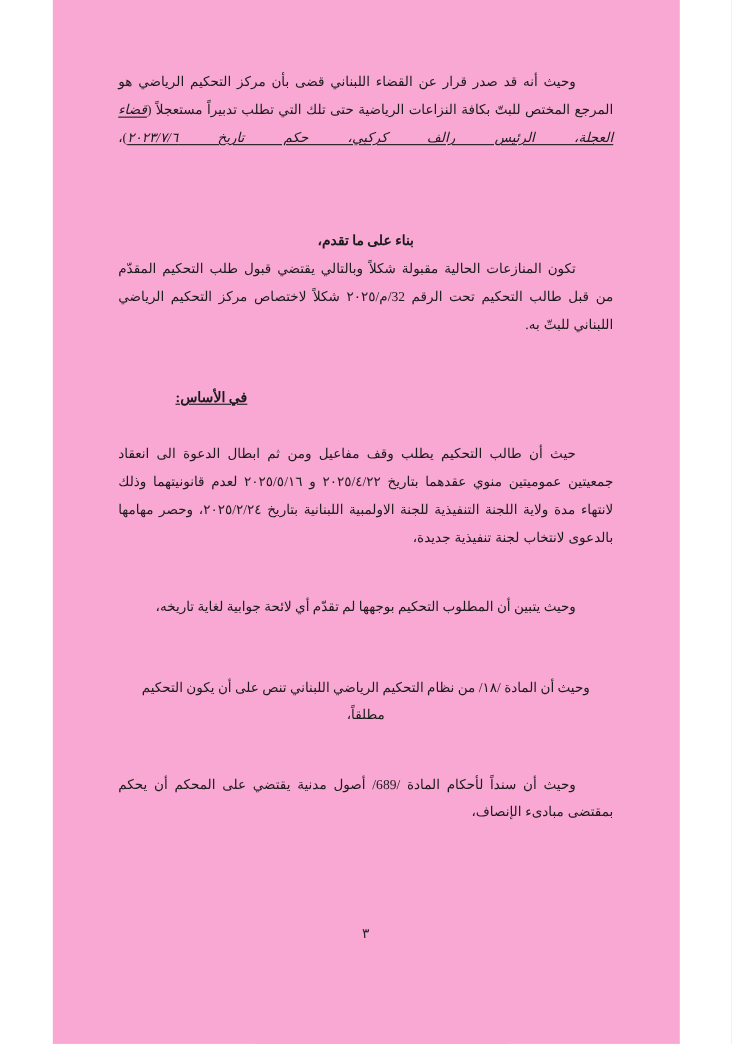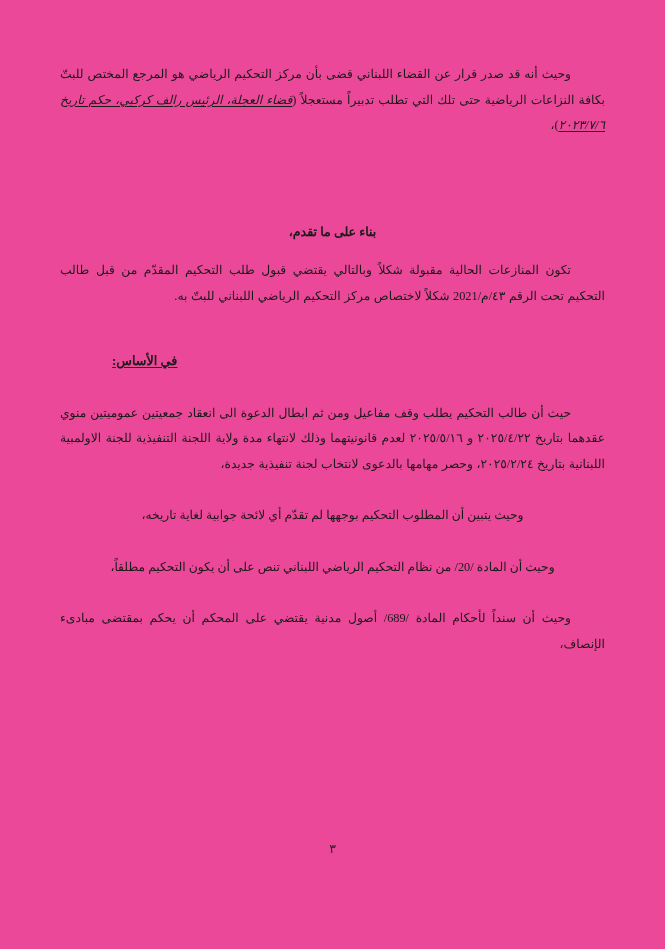--- a/index.html
+++ b/index.html
@@ -7,24 +7,24 @@
     margin: 0;
     padding: 0;
     background: #ffffff;
   }
   body {
     font-family: "Liberation Serif", "DejaVu Serif", serif;
     color: #1a1a1a;
   }
   .page {
     position: relative;
-    width: 665px;
+    width: 570px;
     height: 949px;
     margin: 0 auto;
-    background: #ec4899;
+    background: #f9a8d4;
     overflow: hidden;
     box-sizing: border-box;
   }
   .content {
     position: absolute;
     top: 62px;
     right: 60px;
     left: 60px;
     direction: rtl;
     text-align: justify;
@@ -53,21 +53,21 @@
     text-decoration: underline;
     text-underline-offset: 2px;
   }
   .heading-bold {
     font-size: 12.6px;
     font-weight: bold;
     line-height: 25.5px;
     text-align: center;
     text-align-last: center;
     direction: rtl;
-    margin: 13px;
+    margin: 0;
     letter-spacing: 0.3px;
   }
   .heading-underline {
     font-size: 12.8px;
     font-weight: bold;
     line-height: 25.5px;
     direction: rtl;
     text-align: left;
     text-align-last: left;
     margin: 0;
@@ -76,21 +76,21 @@
   .heading-underline span {
     text-decoration: underline;
     text-underline-offset: 2px;
   }
   .center-line {
     font-size: 12.3px;
     line-height: 25.5px;
     direction: rtl;
     text-align: center;
     text-align-last: center;
-    margin: 0;
+    margin: 11px;
   }
   .page-number {
     position: absolute;
     bottom: 92px;
     left: 0;
     right: 0;
     text-align: center;
     font-size: 12.5px;
     color: #222;
     direction: rtl;
@@ -105,37 +105,37 @@
 
     <p class="para justify-all"><span>وحيث أنه قد صدر قرار عن القضاء اللبناني قضى بأن مركز التحكيم الرياضي هو المرجع المختص للبتّ بكافة النزاعات الرياضية حتى تلك التي تطلب تدبيراً مستعجلاً (</span><span class="cite">قضاء العجلة، الرئيس رالف كركبي، حكم تاريخ ٢٠٢٣/٧/٦</span><span>)،</span></p>
 
     <div class="gap-lg"></div>
 
 
     <div class="gap-lg"></div>
 
     <p class="heading-bold">بناء على ما تقدم،</p>
 
-    <p class="para">تكون المنازعات الحالية مقبولة شكلاً وبالتالي يقتضي قبول طلب التحكيم المقدّم من قبل طالب التحكيم تحت الرقم ٤٣/م/2021 شكلاً لاختصاص مركز التحكيم الرياضي اللبناني للبتّ به.</p>
+    <p class="para">تكون المنازعات الحالية مقبولة شكلاً وبالتالي يقتضي قبول طلب التحكيم المقدّم من قبل طالب التحكيم تحت الرقم 32/م/٢٠٢٥ شكلاً لاختصاص مركز التحكيم الرياضي اللبناني للبتّ به.</p>
 
     <div class="gap-xl"></div>
 
     <p class="heading-underline"><span>في الأساس:</span></p>
 
     <div class="gap-md"></div>
 
     <p class="para">حيث أن طالب التحكيم يطلب وقف مفاعيل ومن ثم ابطال الدعوة الى انعقاد جمعيتين عموميتين منوي عقدهما بتاريخ ٢٠٢٥/٤/٢٢ و ٢٠٢٥/٥/١٦ لعدم قانونيتهما وذلك لانتهاء مدة ولاية اللجنة التنفيذية للجنة الاولمبية اللبنانية بتاريخ ٢٠٢٥/٢/٢٤، وحصر مهامها بالدعوى لانتخاب لجنة تنفيذية جديدة،</p>
 
     <div class="gap-md"></div>
 
     <p class="center-line">وحيث يتبين أن المطلوب التحكيم بوجهها لم تقدّم أي لائحة جوابية لغاية تاريخه،</p>
 
     <div class="gap-md"></div>
 
-    <p class="center-line">وحيث أن المادة /20/ من نظام التحكيم الرياضي اللبناني تنص على أن يكون التحكيم مطلقاً،</p>
+    <p class="center-line">وحيث أن المادة /١٨/ من نظام التحكيم الرياضي اللبناني تنص على أن يكون التحكيم مطلقاً،</p>
 
     <div class="gap-md"></div>
 
     <p class="para">وحيث أن سنداً لأحكام المادة /689/ أصول مدنية يقتضي على المحكم أن يحكم بمقتضى مبادىء الإنصاف،</p>
 
     <div class="gap-md"></div>
 
 
   </div>
 

